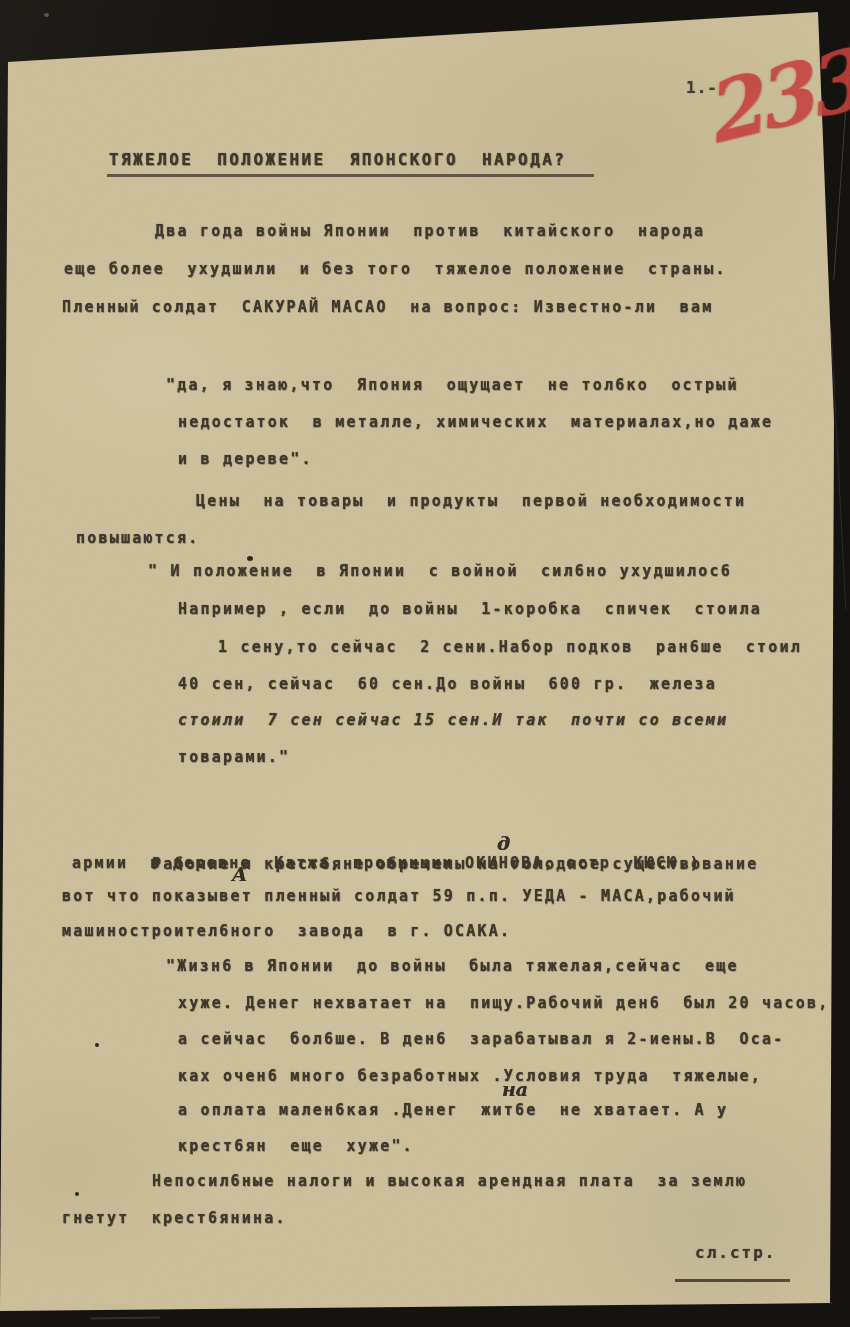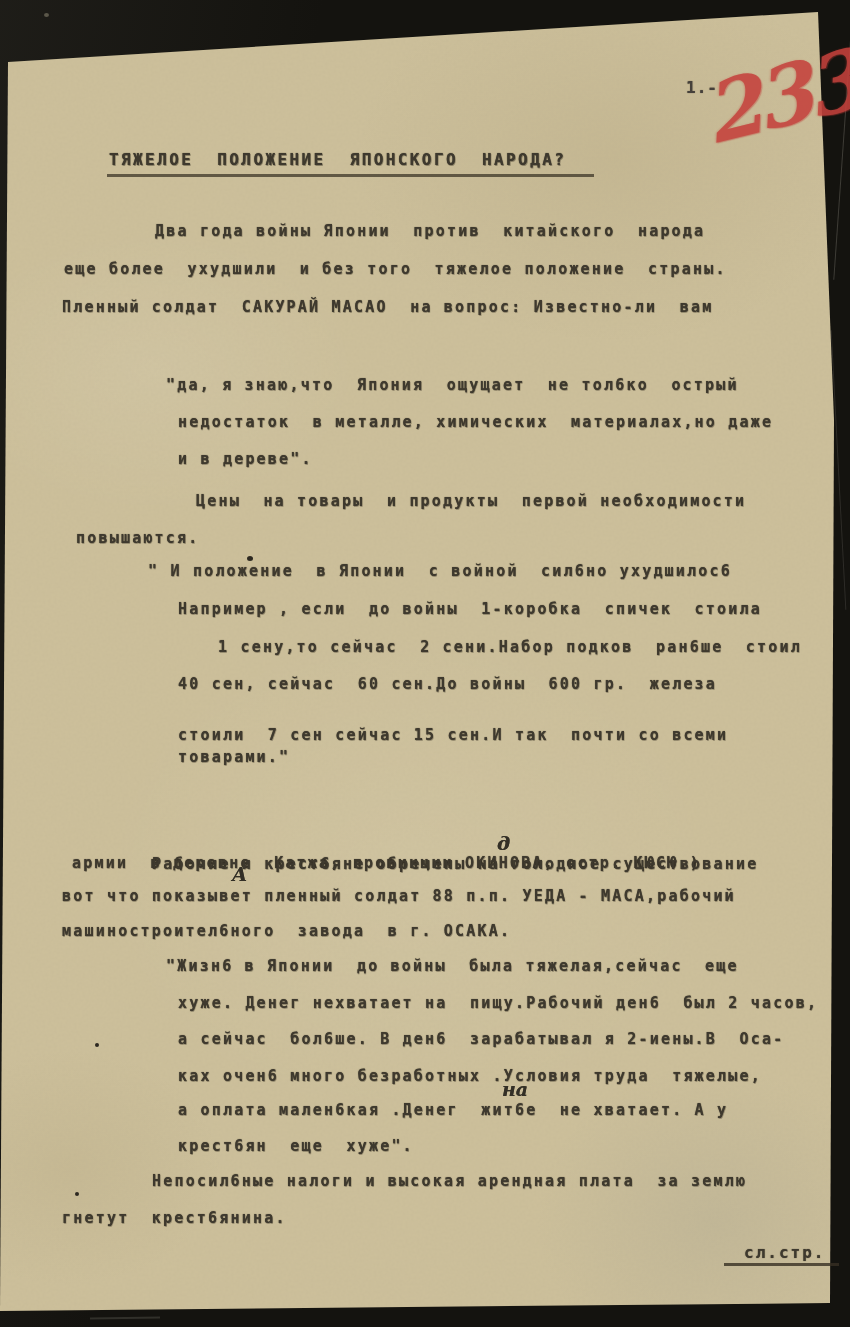--- a/index.html
+++ b/index.html
@@ -51,25 +51,25 @@
     letter-spacing:-5px;opacity:.88;
     text-shadow:1px 1px 1px rgba(190,60,55,.45), -1px 0 2px rgba(190,60,55,.35);
   }
   .hw{
     position:absolute;
     font:italic 700 19px "DejaVu Serif","Liberation Serif",serif;
     color:#332f26;letter-spacing:0;
     text-shadow:0 0 .5px rgba(40,36,28,.8);
   }
   .footer{
-    position:absolute;left:724px;top:1243px;white-space:pre;
+    position:absolute;left:675px;top:1243px;white-space:pre;
     font:700 16px "DejaVu Sans Mono","Liberation Mono",monospace;
     letter-spacing:2px;color:var(--ink,#3e392e);
     border-bottom:3px solid rgba(55,48,35,.8);
-    padding:0 14px 1px 20px;
+    padding:0 14px 17px 20px;
     text-shadow:0 0 1px rgba(45,40,28,.8);
   }
   .speck{position:absolute;background:#2c2820;border-radius:50%;}
   .scratch{position:absolute;background:rgba(228,224,210,.20);}
 </style>
 </head>
 <body>
 
 <div class="scan">
 
@@ -96,28 +96,28 @@
   <div class="tline" style="top:260px;left:64px;">еще более  ухудшили  и без того  тяжелое положение  страны.</div>
   <div class="tline" style="top:376px;left:166px;">"да, я знаю,что  Япония  ощущает  не тол6ко  острый</div>
   <div class="tline" style="top:413px;left:178px;">недостаток  в металле, химических  материалах,но даже</div>
   <div class="tline" style="top:450px;left:178px;">и в дереве".</div>
   <div class="tline" style="top:492px;left:152px;padding-left:44px;">Цены  на товары  и продукты  первой необходимости</div>
   <div class="tline" style="top:529px;left:60px;margin-left:16px;">повышаются.</div>
   <div class="tline" style="top:562px;left:148px;">" И положение  в Японии  с войной  сил6но ухудшилос6</div>
   <div class="tline" style="top:600px;left:178px;">Например , если  до войны  1-коробка  спичек  стоила</div>
   <div class="tline" style="top:638px;left:178px;margin-left:40px;">1 сену,то сейчас  2 сени.Набор подков  ран6ше  стоил</div>
   <div class="tline" style="top:675px;left:178px;">40 сен, сейчас  60 сен.До войны  600 гр.  железа</div>
-  <div class="tline" style="top:726px;left:178px;">стоили  7 сен сейчас 15 сен.И так  почти со всеми</div>
+  <div class="tline" style="top:711px;left:178px;font-style:italic;">стоили  7 сен сейчас 15 сен.И так  почти со всеми</div>
   <div class="tline" style="top:748px;left:178px;">товарами."</div>
   <div class="tline" style="top:822px;left:72px;margin-top:32px;">армии  в деревне  Катжа, провинции ОКИНОВА, остр. КЮСЮ.)</div>
   <div class="tline" style="top:855px;left:152px;">Рабочие и крест6яне обречены на голодное существование</div>
-  <div class="tline" style="top:887px;left:62px;">вот что показывет пленный солдат 88 п.п. УЕДА - МАСА,рабочий</div>
+  <div class="tline" style="top:887px;left:62px;">вот что показывет пленный солдат 59 п.п. УЕДА - МАСА,рабочий</div>
   <div class="tline" style="top:922px;left:62px;">машиностроител6ного  завода  в г. ОСАКА.</div>
   <div class="tline" style="top:957px;left:166px;">"Жизн6 в Японии  до войны  была тяжелая,сейчас  еще</div>
-  <div class="tline" style="top:994px;left:178px;">хуже. Денег нехватает на  пищу.Рабочий ден6  был 2 часов,</div>
+  <div class="tline" style="top:994px;left:178px;">хуже. Денег нехватает на  пищу.Рабочий ден6  был 20 часов,</div>
   <div class="tline" style="top:1030px;left:178px;">а сейчас  бол6ше. В ден6  зарабатывал я 2-иены.В  Оса-</div>
   <div class="tline" style="top:1067px;left:178px;">ках очен6 много безработных .Условия труда  тяжелые,</div>
   <div class="tline" style="top:1101px;left:178px;text-align:center;">а оплата мален6кая .Денег  жит6е  не хватает. А у</div>
   <div class="tline" style="top:1137px;left:178px;">крест6ян  еще  хуже".</div>
   <div class="tline" style="top:1172px;left:152px;">Непосил6ные налоги и высокая арендная плата  за землю</div>
   <div class="tline" style="top:1209px;left:62px;">гнетут  крест6янина.</div>
 
   <span class="hw" style="left:232px;top:863px;">А</span>
   <span class="hw" style="left:497px;top:832px;">д</span>
   <span class="hw" style="left:462px;top:1078px;margin-left:40px;">на</span>

